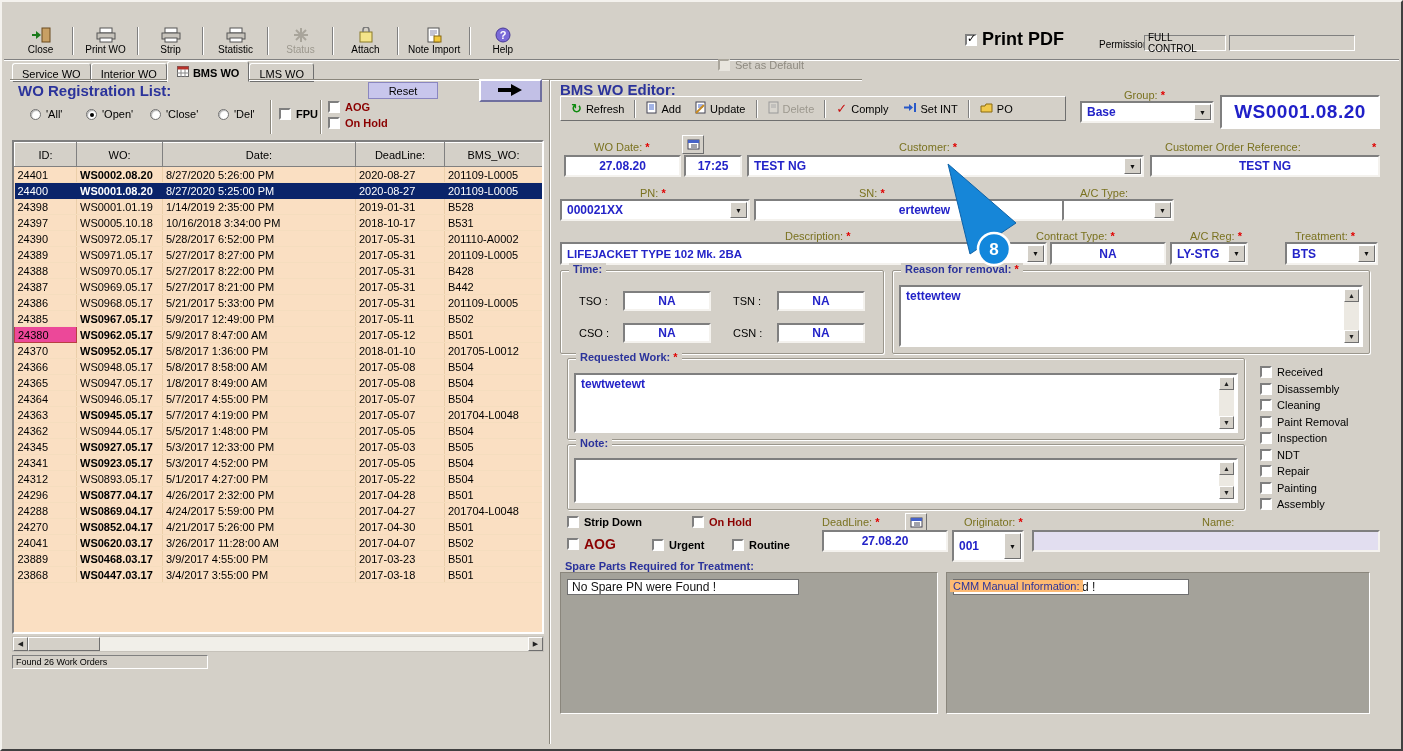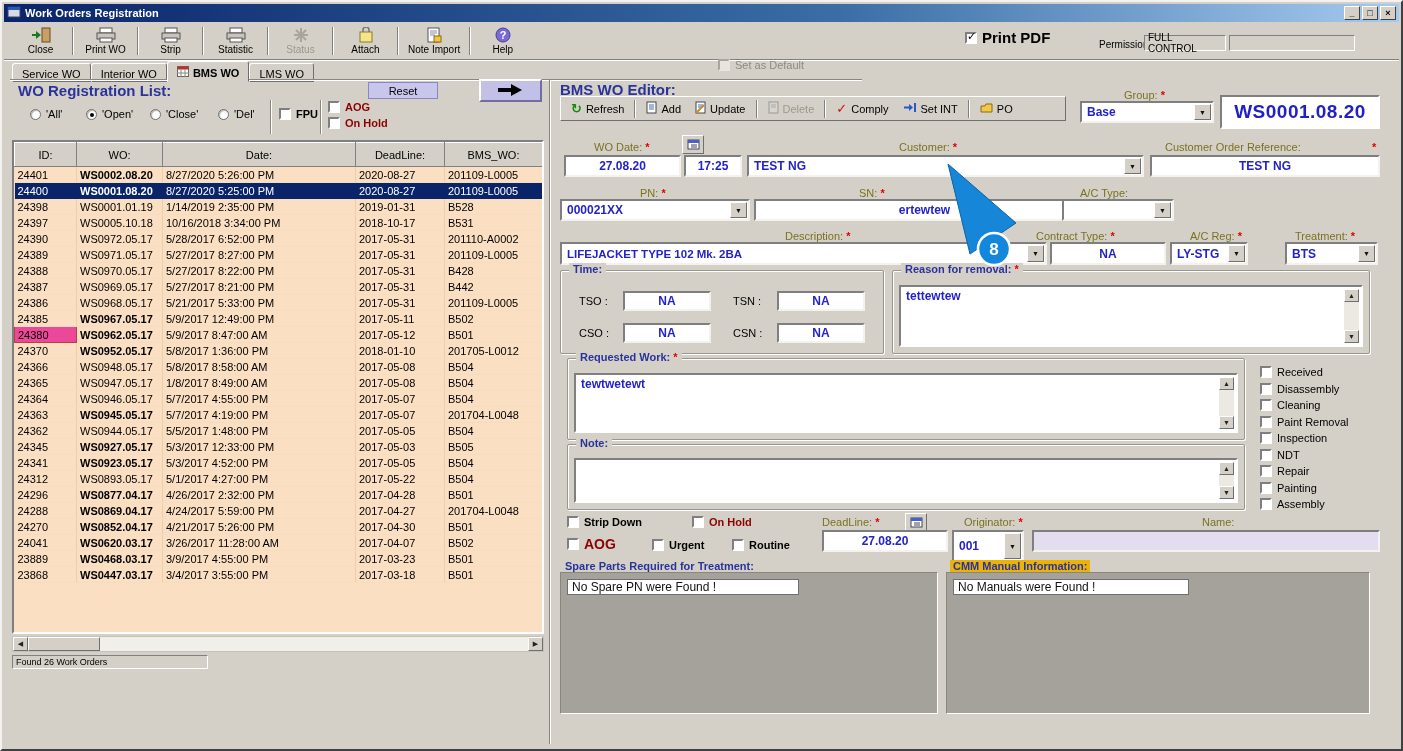--- a/index.html
+++ b/index.html
@@ -114,30 +114,20 @@
 
   .darkred { color:#8B0000; font-weight:bold; }
   .cblist { position:absolute; left:1258px; top:364px; display:flex; flex-direction:column; gap:4.5px; }
   .cblist .cbrow { display:flex; align-items:center; gap:5px; font-size:11px; white-space:nowrap; }
 </style>
 </head>
 <body>
 
 <div class="window">
 
-  <div class="titlebar">
-    <span><svg width="14" height="12">
-          <rect x="1" y="1" width="12" height="10" fill="#D8D8E8" stroke="#334466"></rect>
-          <rect x="1" y="1" width="12" height="3" fill="#2858B8"></rect>
-        </svg></span>
-    <span class="title">Work Orders Registration</span>
-    <span class="wbtn">_</span>
-    <span class="wbtn">□</span>
-    <span class="wbtn">×</span>
-  </div>
 
   <div class="toolbar">
     <div class="tbtn">
       <span class="ticon">
           <svg width="22" height="16">
             <rect x="12" y="1" width="8" height="14" fill="#C8A064" stroke="#6B4A1F"></rect>
             <path d="M2 8 h7" stroke="#1B7A1B" stroke-width="2"></path>
             <path d="M6 4 l5 4 -5 4 z" fill="#1B7A1B"></path>
           </svg>
         </span>
@@ -218,21 +208,21 @@
       <span class="ticon">
           <svg width="16" height="16">
             <circle cx="8" cy="8" r="7" fill="#7A6AD8" stroke="#4A3A98"></circle>
             <text x="8" y="12" font-size="11" font-weight="bold" fill="#fff" text-anchor="middle">?</text>
           </svg>
         </span>
       <span>Help</span>
     </div>
   </div>
 
-  <div class="chkrow" style="left:963px; top:27px; font-size:15px; font-weight:bold;">
+  <div class="chkrow" style="left:963px; top:27px; font-size:18px; font-weight:bold;">
     <span class="cbx checked"></span>
     <span>Print PDF</span>
   </div>
   <span class="abs" style="left:1097px; top:37px; font-size:10px;">Permission:</span>
   <div class="abs sunken1" style="left:1142px; top:33px; width:82px; height:16px; background:#D4D0C8; font-size:10px; display:flex; align-items:center; padding:0 3px;">FULL CONTROL</div>
   <div class="abs sunken1" style="left:1227px; top:33px; width:126px; height:16px; background:#D4D0C8;"></div>
 
   <div class="tabs">
     <div class="tab">
         <span>Service WO</span>
@@ -753,21 +743,21 @@
   <div class="f combo" style="left:950px; top:528px; width:72px; height:32px;">
     <span>001</span>
     <span class="dd">▼</span>
   </div>
   <div class="f" style="left:1030px; top:528px; width:348px; height:22px; background:#E2DEF0;"></div>
 
   <span class="abs" style="left:560px; top:558px; font-weight:bold; color:#2B339B; background:#D4D0C8; padding:0 3px; z-index:2;">Spare Parts Required for Treatment:</span>
   <div class="graybox" style="left:558px; top:570px; width:378px; height:142px;">
     <div class="msgstrip" style="width:232px;">No Spare PN were Found !</div>
   </div>
-  <span class="abs" style="left:948px; top:558px; font-weight:bold; color:#2B339B; background:#eab308; padding:0 3px; z-index:2;">CMM Manual Information:</span>
+  <span class="abs" style="left:948px; top:578px; font-weight:normal; color:#2B339B; background:#fdba74; padding:0 3px; z-index:2;">CMM Manual Information:</span>
   <div class="graybox" style="left:944px; top:570px; width:424px; height:142px;">
     <div class="msgstrip" style="width:236px;">No Manuals were Found !</div>
   </div>
 
   <svg width="1403" height="751" viewBox="0 0 1403 751" style="position:absolute; left:0; top:0; pointer-events:none; z-index:50;">
     <polygon points="946,162 1014,221 968,252" fill="#1686D8" stroke="#0E62A8" stroke-width="1"></polygon>
     <circle cx="992" cy="247" r="16" fill="#1287DC" stroke="#FFFFFF" stroke-width="2.5"></circle>
     <text x="992" y="253" text-anchor="middle" font-size="17" font-weight="bold" fill="#FFFFFF" font-family="Liberation Sans, sans-serif">8</text>
   </svg>
 

